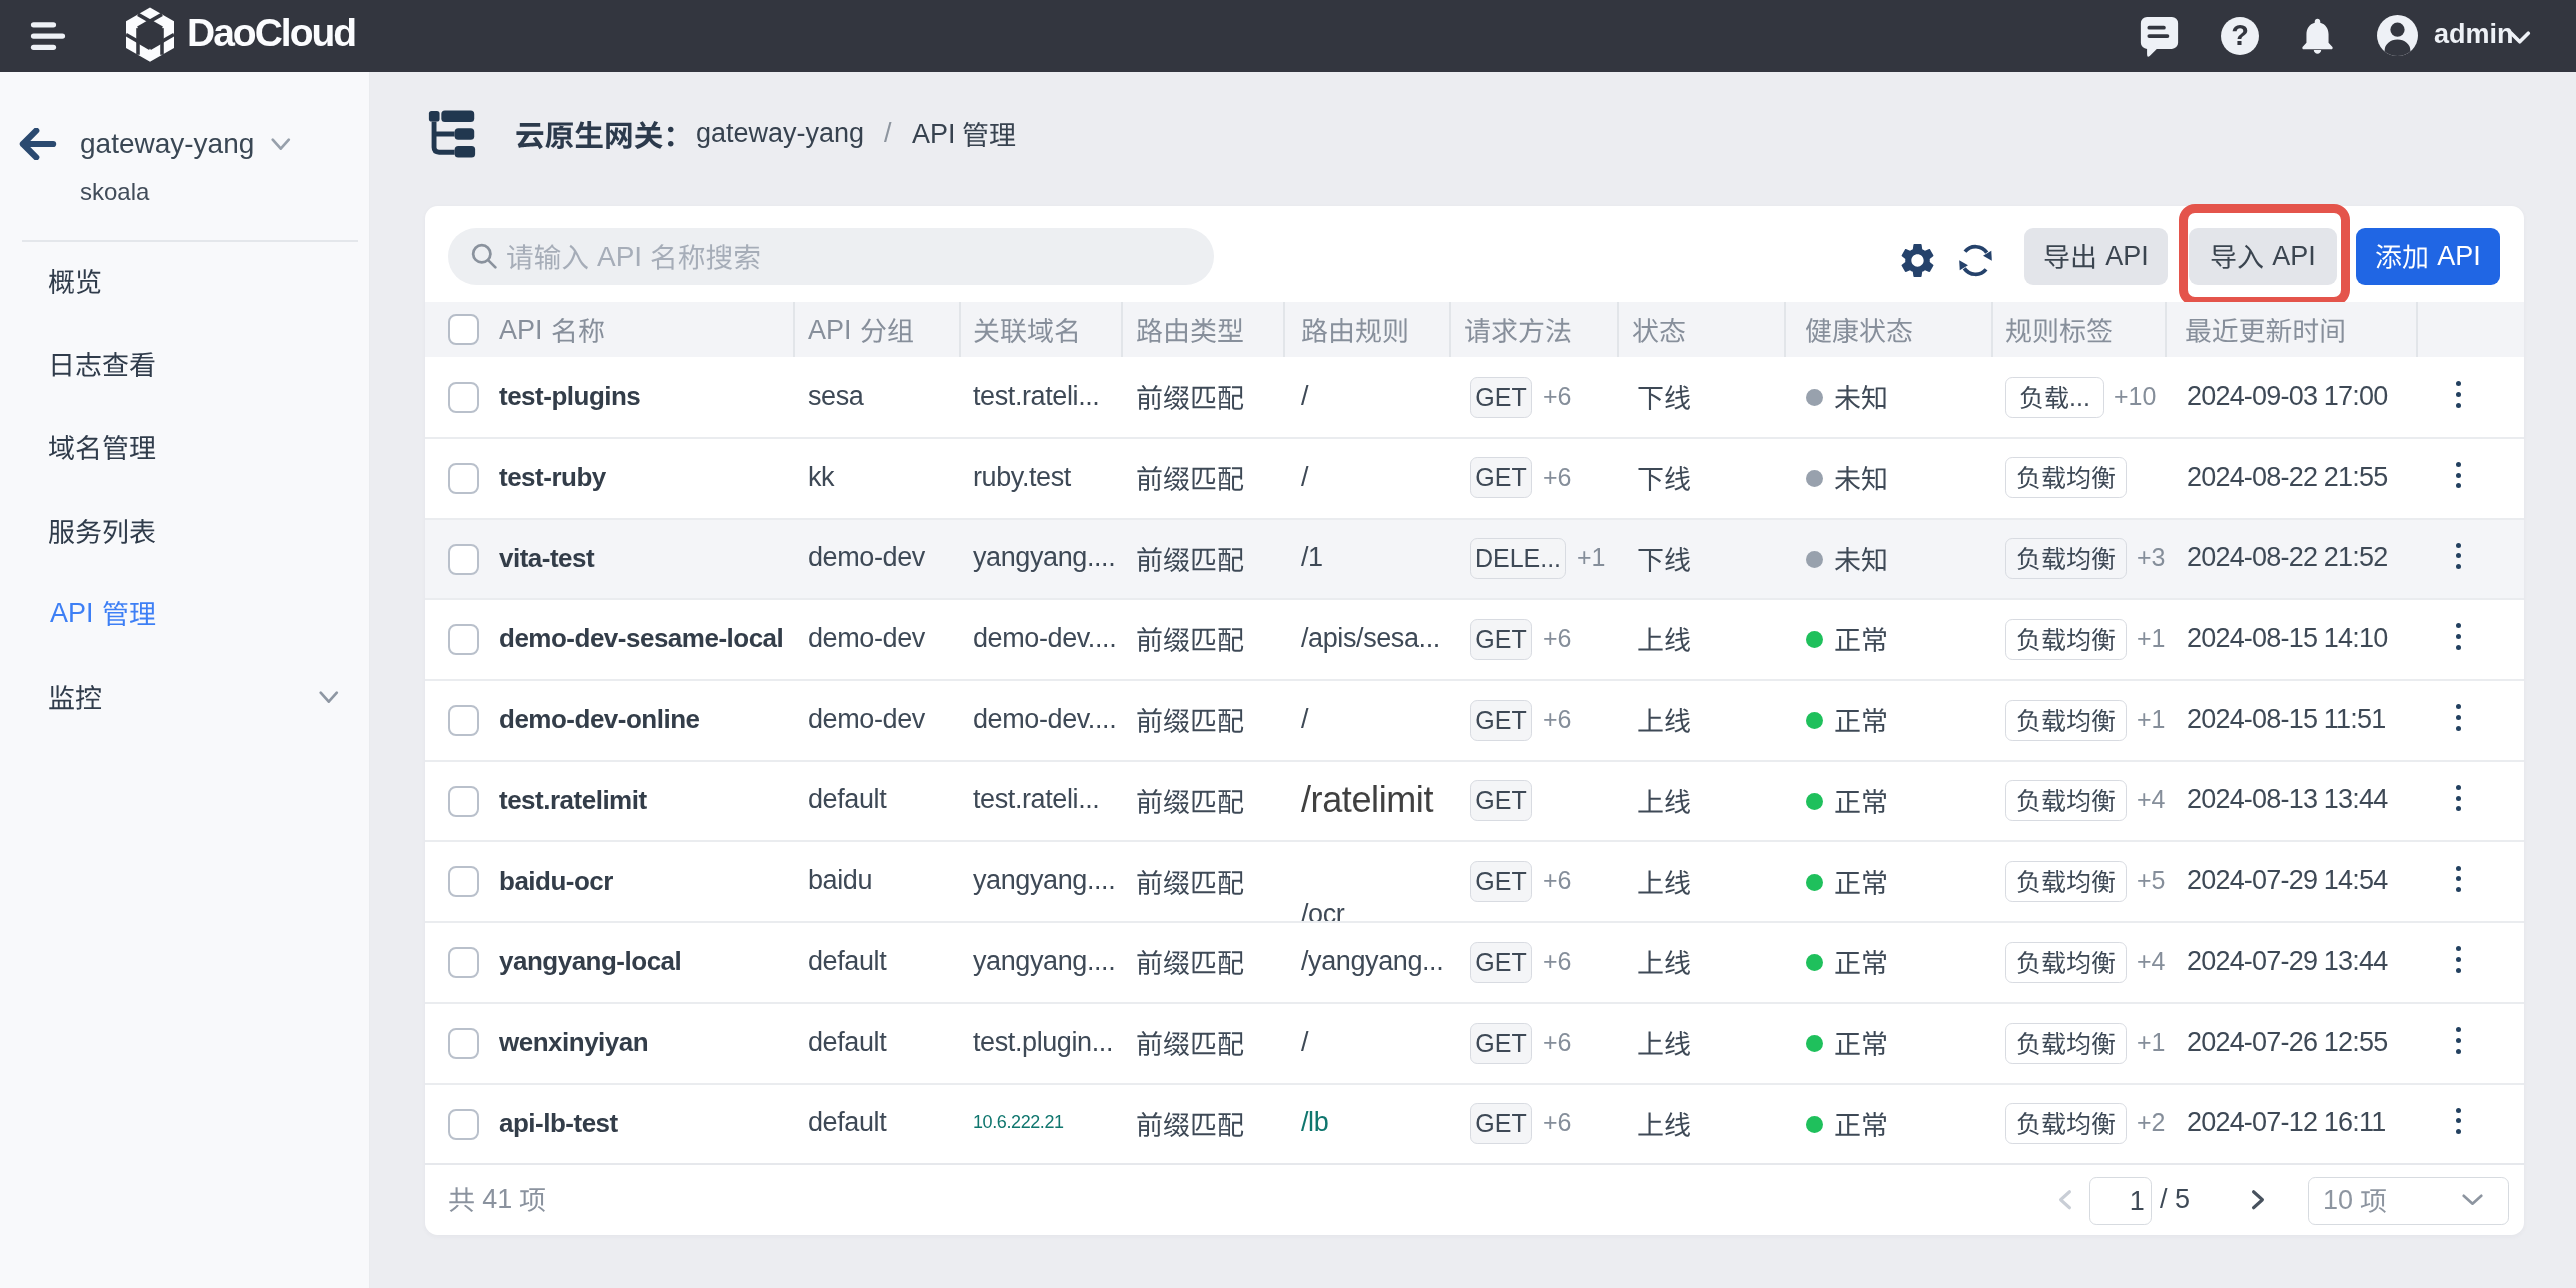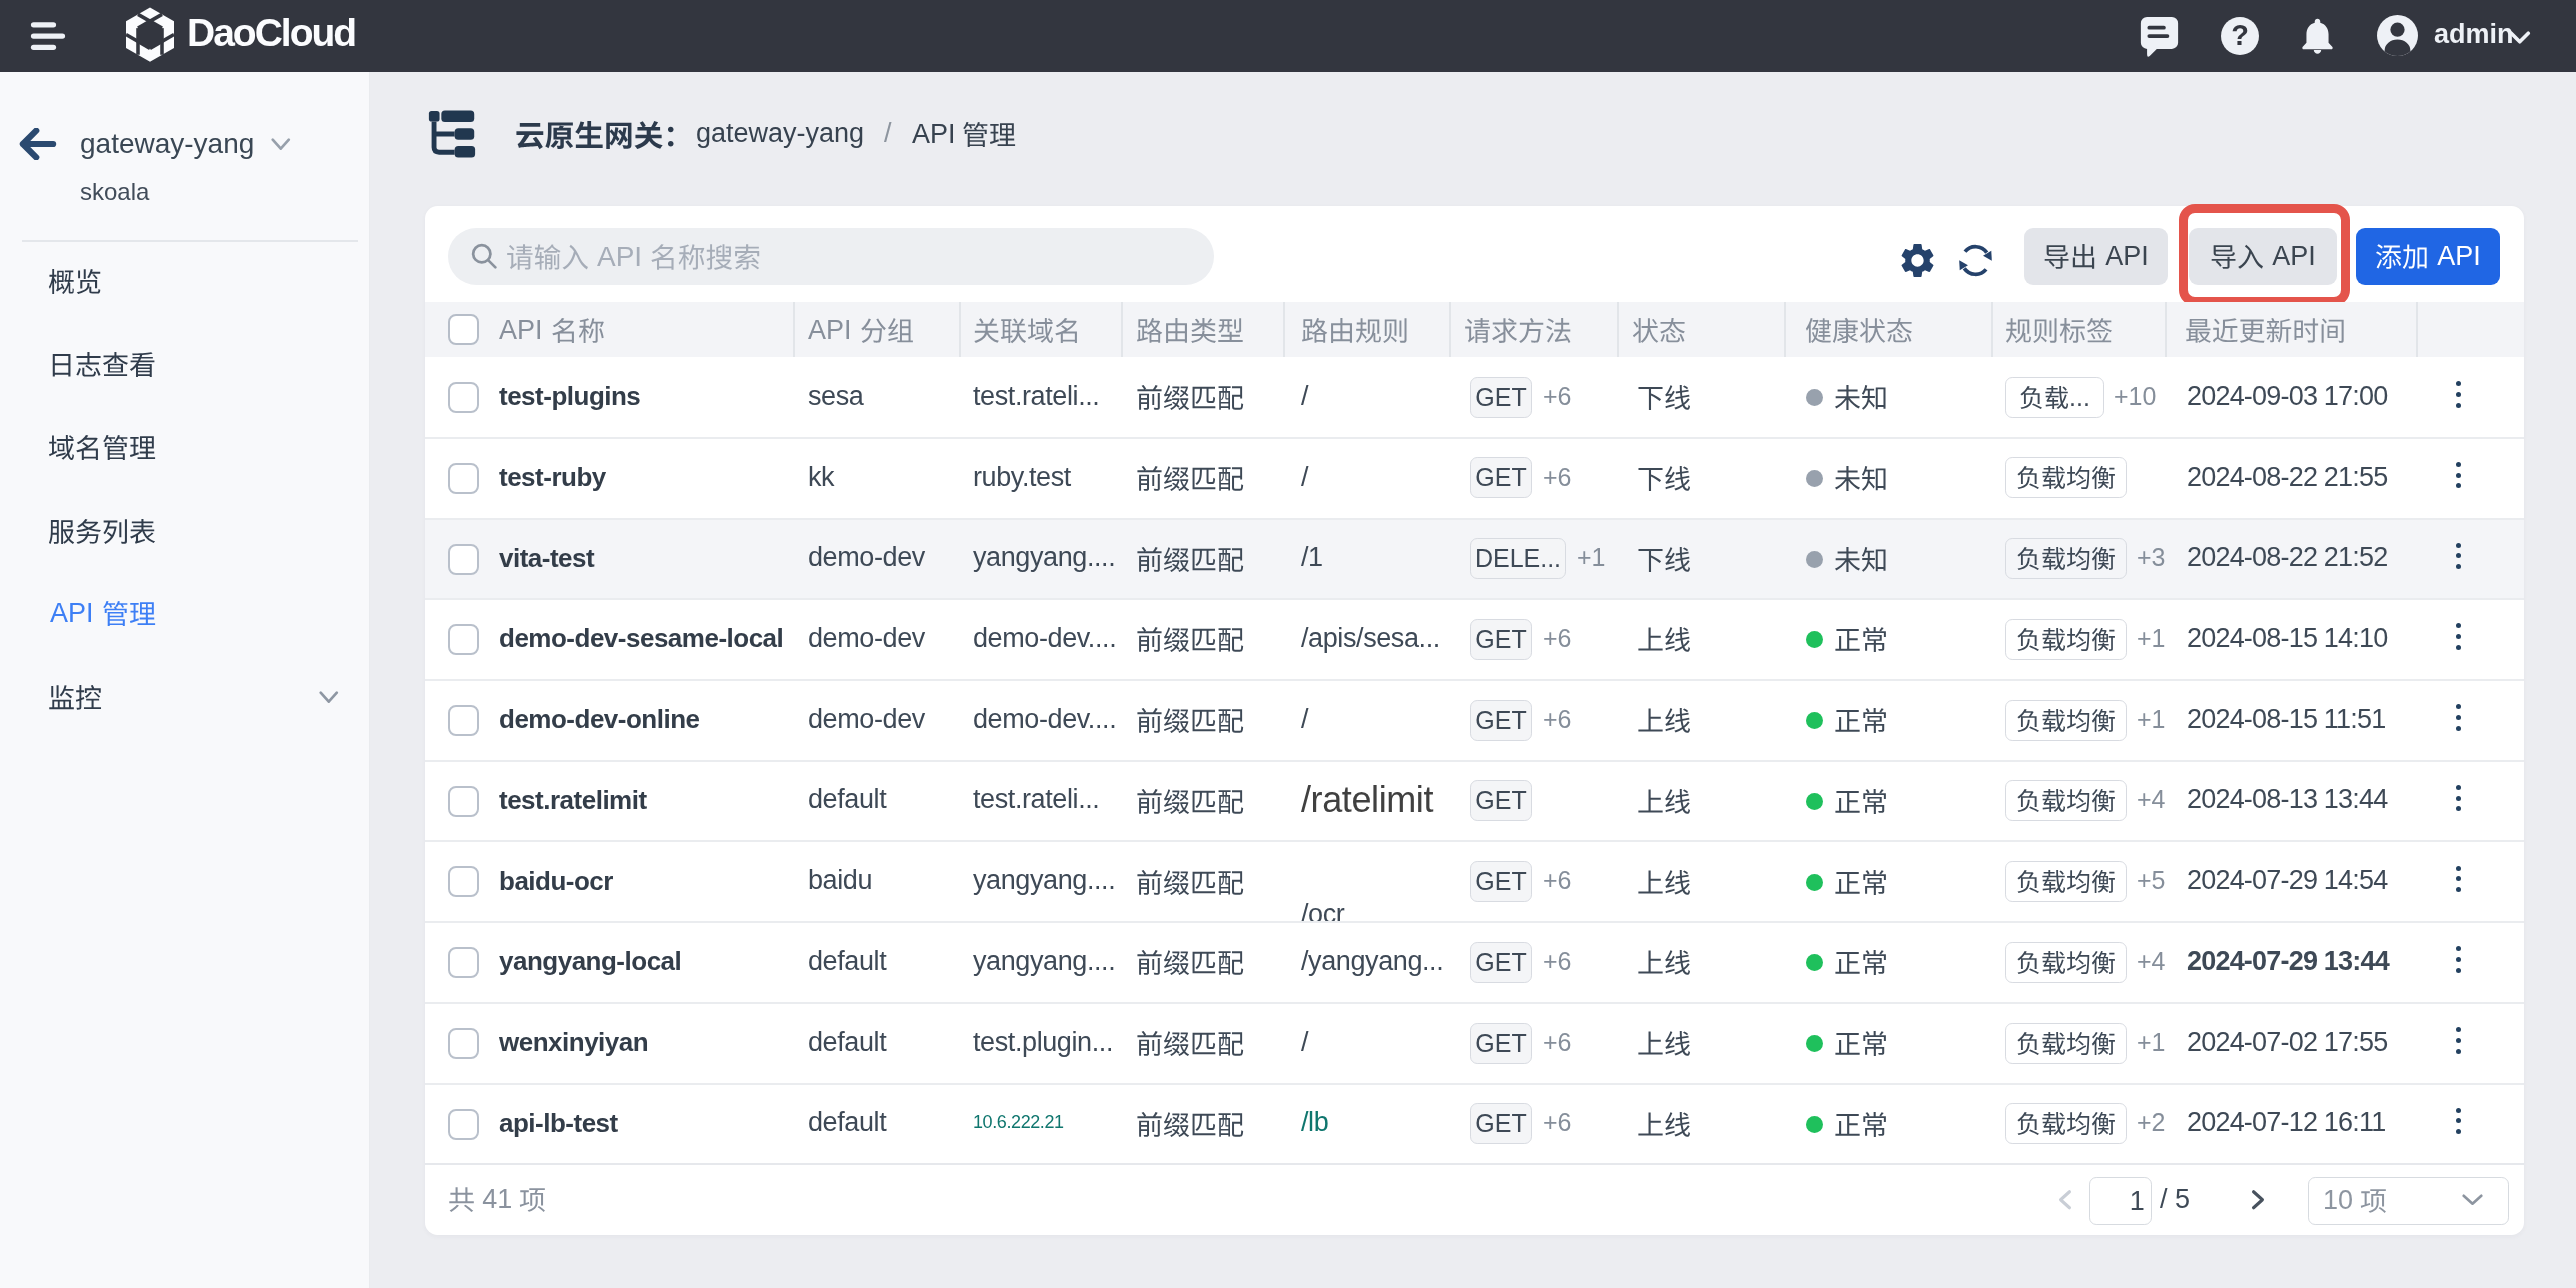--- a/index.html
+++ b/index.html
@@ -492,21 +492,21 @@
     <svg style="display:block;" width="54" height="27" viewBox="0 0 2000 1000">
       <use href="#g28" fill="#3e4956"></use>
     </svg>
   </div>
 <div class="abs" style="left:2005px;top:942px;width:122px;height:41px;border:1.8px solid #d8dbe1;border-radius:7.2px;display:flex;align-items:center;justify-content:center">
     <svg style="display:block;" width="100" height="25" viewBox="0 0 4000 1000">
       <use href="#g26" fill="#3e4956"></use>
     </svg>
   </div>
 <div style="position:absolute;left:2137px;top:949px;font-size:25px;line-height:25px;font-weight:400;color:#858e9a;letter-spacing:0;white-space:pre">+4</div>
-<div style="position:absolute;left:2187px;top:948px;font-size:27px;line-height:27px;font-weight:700;color:#3e4956;letter-spacing:-0.8px;white-space:pre">2024-07-29 13:44</div>
+<div style="position:absolute;left:2187px;top:948px;font-size:27px;line-height:27px;font-weight:400;color:#3e4956;letter-spacing:-0.8px;white-space:pre">2024-07-29 13:44</div>
 <div class="abs" style="left:2456px;top:946px;width:5.4px;height:5.4px;border-radius:50%;background:#22405f"></div>
 <div class="abs" style="left:2456px;top:957px;width:5.4px;height:5.4px;border-radius:50%;background:#22405f"></div>
 <div class="abs" style="left:2456px;top:968px;width:5.4px;height:5.4px;border-radius:50%;background:#22405f"></div>
 <div class="abs" style="left:425px;top:1002px;width:2099px;height:1.8px;background:#eaecef"></div>
 <div class="abs" style="left:448px;top:1028px;width:31px;height:31px;border:2.7px solid #b9c0cb;border-radius:8px;background:#fff"></div>
 <div style="position:absolute;left:499px;top:1029px;font-size:26px;line-height:26px;font-weight:700;color:#333d49;letter-spacing:-0.5px;white-space:pre">wenxinyiyan</div>
 <div style="position:absolute;left:808px;top:1029px;font-size:27px;line-height:27px;font-weight:400;color:#3e4956;letter-spacing:-0.4px;white-space:pre">default</div>
 <div style="position:absolute;left:973px;top:1029px;font-size:27px;line-height:27px;font-weight:400;color:#3e4956;letter-spacing:-0.4px;white-space:pre">test.plugin...</div>
 <div style="position:absolute;left:1136px;top:1030px">
     <svg style="display:block;" width="108" height="27" viewBox="0 0 4000 1000">
@@ -526,21 +526,21 @@
     <svg style="display:block;" width="54" height="27" viewBox="0 0 2000 1000">
       <use href="#g28" fill="#3e4956"></use>
     </svg>
   </div>
 <div class="abs" style="left:2005px;top:1023px;width:122px;height:41px;border:1.8px solid #d8dbe1;border-radius:7.2px;display:flex;align-items:center;justify-content:center">
     <svg style="display:block;" width="100" height="25" viewBox="0 0 4000 1000">
       <use href="#g26" fill="#3e4956"></use>
     </svg>
   </div>
 <div style="position:absolute;left:2137px;top:1030px;font-size:25px;line-height:25px;font-weight:400;color:#858e9a;letter-spacing:0;white-space:pre">+1</div>
-<div style="position:absolute;left:2187px;top:1029px;font-size:27px;line-height:27px;font-weight:400;color:#3e4956;letter-spacing:-0.8px;white-space:pre">2024-07-02 17:55</div>
+<div style="position:absolute;left:2187px;top:1029px;font-size:27px;line-height:27px;font-weight:400;color:#3e4956;letter-spacing:-0.8px;white-space:pre">2024-07-26 12:55</div>
 <div class="abs" style="left:2456px;top:1027px;width:5.4px;height:5.4px;border-radius:50%;background:#22405f"></div>
 <div class="abs" style="left:2456px;top:1038px;width:5.4px;height:5.4px;border-radius:50%;background:#22405f"></div>
 <div class="abs" style="left:2456px;top:1049px;width:5.4px;height:5.4px;border-radius:50%;background:#22405f"></div>
 <div class="abs" style="left:425px;top:1083px;width:2099px;height:1.8px;background:#eaecef"></div>
 <div class="abs" style="left:448px;top:1109px;width:31px;height:31px;border:2.7px solid #b9c0cb;border-radius:8px;background:#fff"></div>
 <div style="position:absolute;left:499px;top:1110px;font-size:26px;line-height:26px;font-weight:700;color:#333d49;letter-spacing:-0.5px;white-space:pre">api-lb-test</div>
 <div style="position:absolute;left:808px;top:1109px;font-size:27px;line-height:27px;font-weight:400;color:#3e4956;letter-spacing:-0.4px;white-space:pre">default</div>
 <div style="position:absolute;left:973px;top:1109px;font-size:18px;line-height:27px;font-weight:400;color:#0f766e;letter-spacing:-0.4px;white-space:pre">10.6.222.21</div>
 <div style="position:absolute;left:1136px;top:1111px">
     <svg style="display:block;" width="108" height="27" viewBox="0 0 4000 1000">

